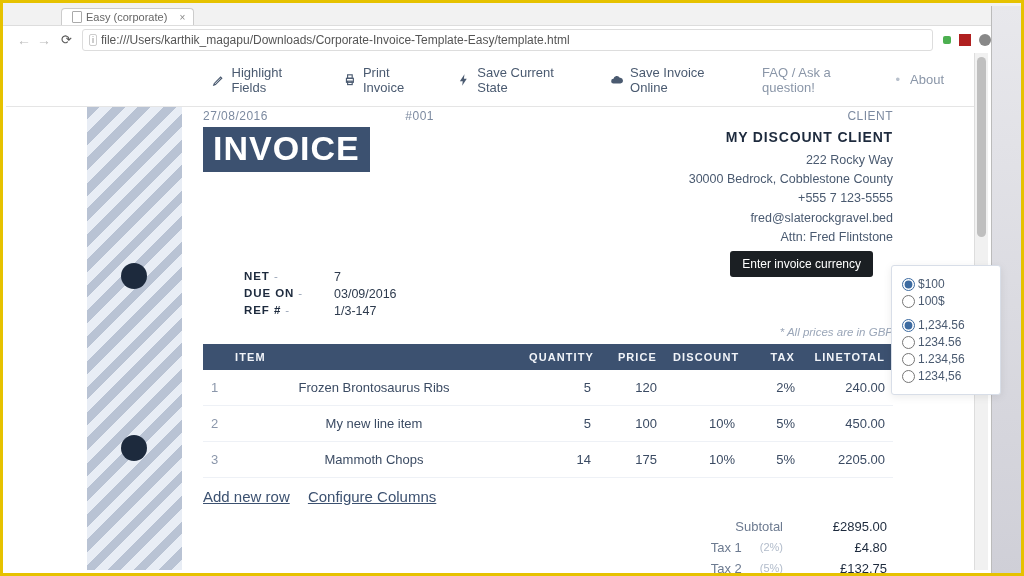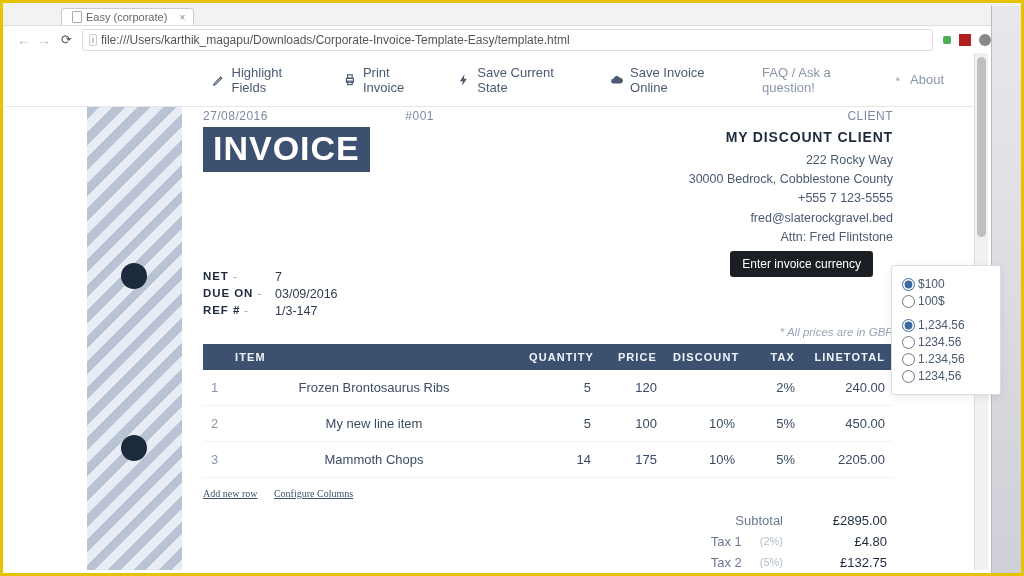--- a/index.html
+++ b/index.html
@@ -99,21 +99,21 @@
   .headline { display:flex; justify-content:space-between; font-size:12px; color:#7c8aa0; padding-top:2px; letter-spacing:.04em;}
   .headline span:last-child{ }
   .titleblock { display:flex; justify-content:space-between; align-items:flex-start; margin-top:4px;}
   .logo {
     background:#3c5170; color:#fff; font-weight:900; font-size:34px;
     letter-spacing:1px; padding:2px 10px 4px; font-family:"Arial Black",Arial,sans-serif;
   }
   .client { text-align:right; font-size:12.5px; color:#4a5a70; line-height:1.55;}
   .client .name { color:#1d2a3d; font-weight:800; font-size:14px; letter-spacing:.06em; margin-bottom:2px;}
   .meta { margin-top:22px; font-size:12.5px; }
-  .meta div{ display:flex; gap:10px; margin-bottom:3px;}
+  .meta div{ display:flex; gap:28px; margin-bottom:3px;margin-left:41px;}
   .meta .lab{ width:62px; font-weight:800; color:#1d2a3d; letter-spacing:.08em; font-size:11.5px;}
   .meta .lab::after{ content:" -"; font-weight:400; color:#97a3b6;}
   .pricenote { text-align:right; font-style:italic; color:#9aa6b8; font-size:11.5px; margin-top:8px;}
   
   .tooltip {
     position:absolute; right:20px; top:144px; background:#1b1f23; color:#fff;
     font-size:12px; padding:6px 12px; border-radius:3px; z-index:5;
   }
   .tooltip::after{
     content:""; position:absolute; bottom:-6px; left:50%; margin-left:-6px;
@@ -139,21 +139,21 @@
     background:#3c5170; color:#f1f4f9; font-size:11px; font-weight:800;
     letter-spacing:.1em; padding:7px 8px; text-align:right;
   }
   table.items thead th.left{ text-align:left; }
   table.items thead th:first-child{ background:#3c5170;}
   table.items tbody td{
     padding:10px 8px; font-size:13px; color:#3b4b63; border-bottom:1px solid #eef1f6; text-align:right;
   }
   table.items tbody td.idx{ text-align:left; color:#8b97ab; width:22px;}
   table.items tbody td.name{ text-align:center; }
-  .table-actions { margin-top:10px; font-size:10px;font-family:Liberation Serif, serif;}
+  .table-actions { margin-top:10px; font-size:15px;}
   .table-actions a{ color:#3c5170; text-decoration:underline; cursor:pointer; margin-right:14px;}
   
   .totals { margin-top:14px; display:flex; flex-direction:column; align-items:flex-end; gap:6px; font-size:13px; padding-right:6px;}
   .totals .row{ display:flex; align-items:center; gap:18px;}
   .totals .lab{ color:#6c7a90;}
   .totals .pct{ color:#b2bccb; font-size:11px;}
   .totals .val{ width:86px; text-align:right; color:#1d2a3d;}
 </style>
 </head>
 <body>

